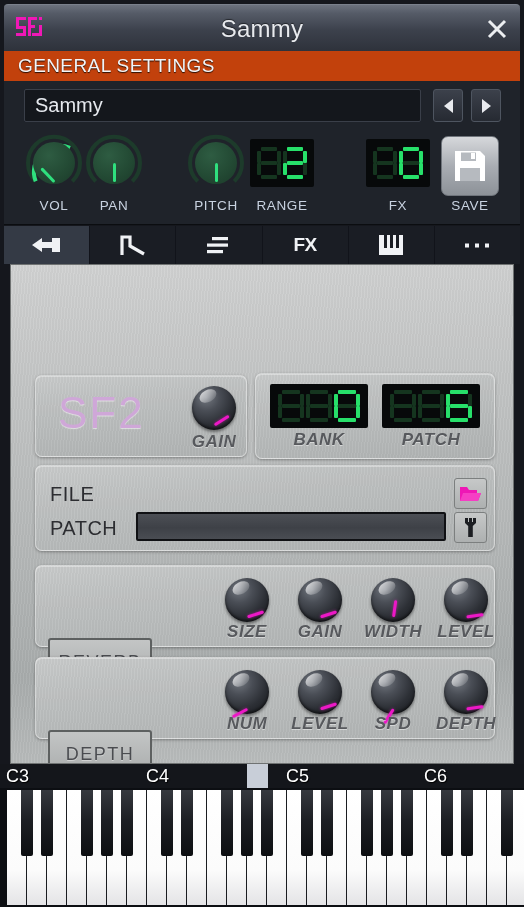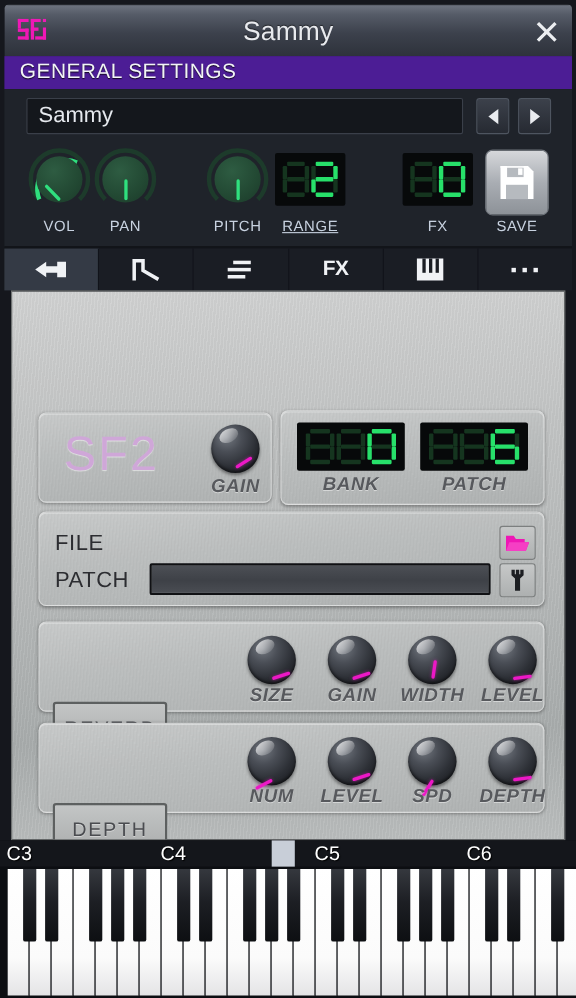--- a/index.html
+++ b/index.html
@@ -36,21 +36,21 @@
   }
   .close-btn {
     position: absolute; right: 10px; top: 11px; width: 26px; height: 26px;
     display: flex; align-items: center; justify-content: center;
     color: #eceef1; cursor: pointer;
   }
 
   
   .general-header {
     position: absolute; left: 4px; top: 51px; width: 516px; height: 30px;
-    background: #4c1d95;
+    background: #c2410c;
     color: #f2f4f7; font-size: 19px; letter-spacing: 0.4px;
     display: flex; align-items: center; padding-left: 14px;
     text-shadow: 0 1px 1px rgba(0,0,0,0.8);
   }
 
   
   .settings-area {
     position: absolute; left: 4px; top: 81px; width: 516px; height: 144px;
     background: #1f232a;
     border-bottom: 1px solid #0b0d10;
@@ -343,21 +343,21 @@
         <div class="seg-digit" style="width: 24px; height: 32px;">
           <div class="seg" style="left: 4px; top: 0px; width: 16px; height: 4px;"></div>
           <div class="seg" style="left: 20px; top: 4px; width: 4px; height: 12px;"></div>
           <div class="seg off" style="left: 20px; top: 16px; width: 4px; height: 12px;"></div>
           <div class="seg" style="left: 4px; top: 28px; width: 16px; height: 4px;"></div>
           <div class="seg" style="left: 0px; top: 16px; width: 4px; height: 12px;"></div>
           <div class="seg off" style="left: 0px; top: 4px; width: 4px; height: 12px;"></div>
           <div class="seg" style="left: 4px; top: 14px; width: 16px; height: 4px;"></div>
         </div>
       </div>
-    <div class="klabel" style="left:238px; top:117px;text-decoration:underline;">RANGE</div>
+    <div class="klabel" style="left:238px; top:117px;">RANGE</div>
 
     <div class="led" id="fx-led" style="left:362px; top:58px; width:64px; height:48px;">
         <div class="seg-digit" style="width: 24px; height: 32px;">
           <div class="seg off" style="left: 4px; top: 0px; width: 16px; height: 4px;"></div>
           <div class="seg off" style="left: 20px; top: 4px; width: 4px; height: 12px;"></div>
           <div class="seg off" style="left: 20px; top: 16px; width: 4px; height: 12px;"></div>
           <div class="seg off" style="left: 4px; top: 28px; width: 16px; height: 4px;"></div>
           <div class="seg off" style="left: 0px; top: 16px; width: 4px; height: 12px;"></div>
           <div class="seg off" style="left: 0px; top: 4px; width: 4px; height: 12px;"></div>
           <div class="seg off" style="left: 4px; top: 14px; width: 16px; height: 4px;"></div>

